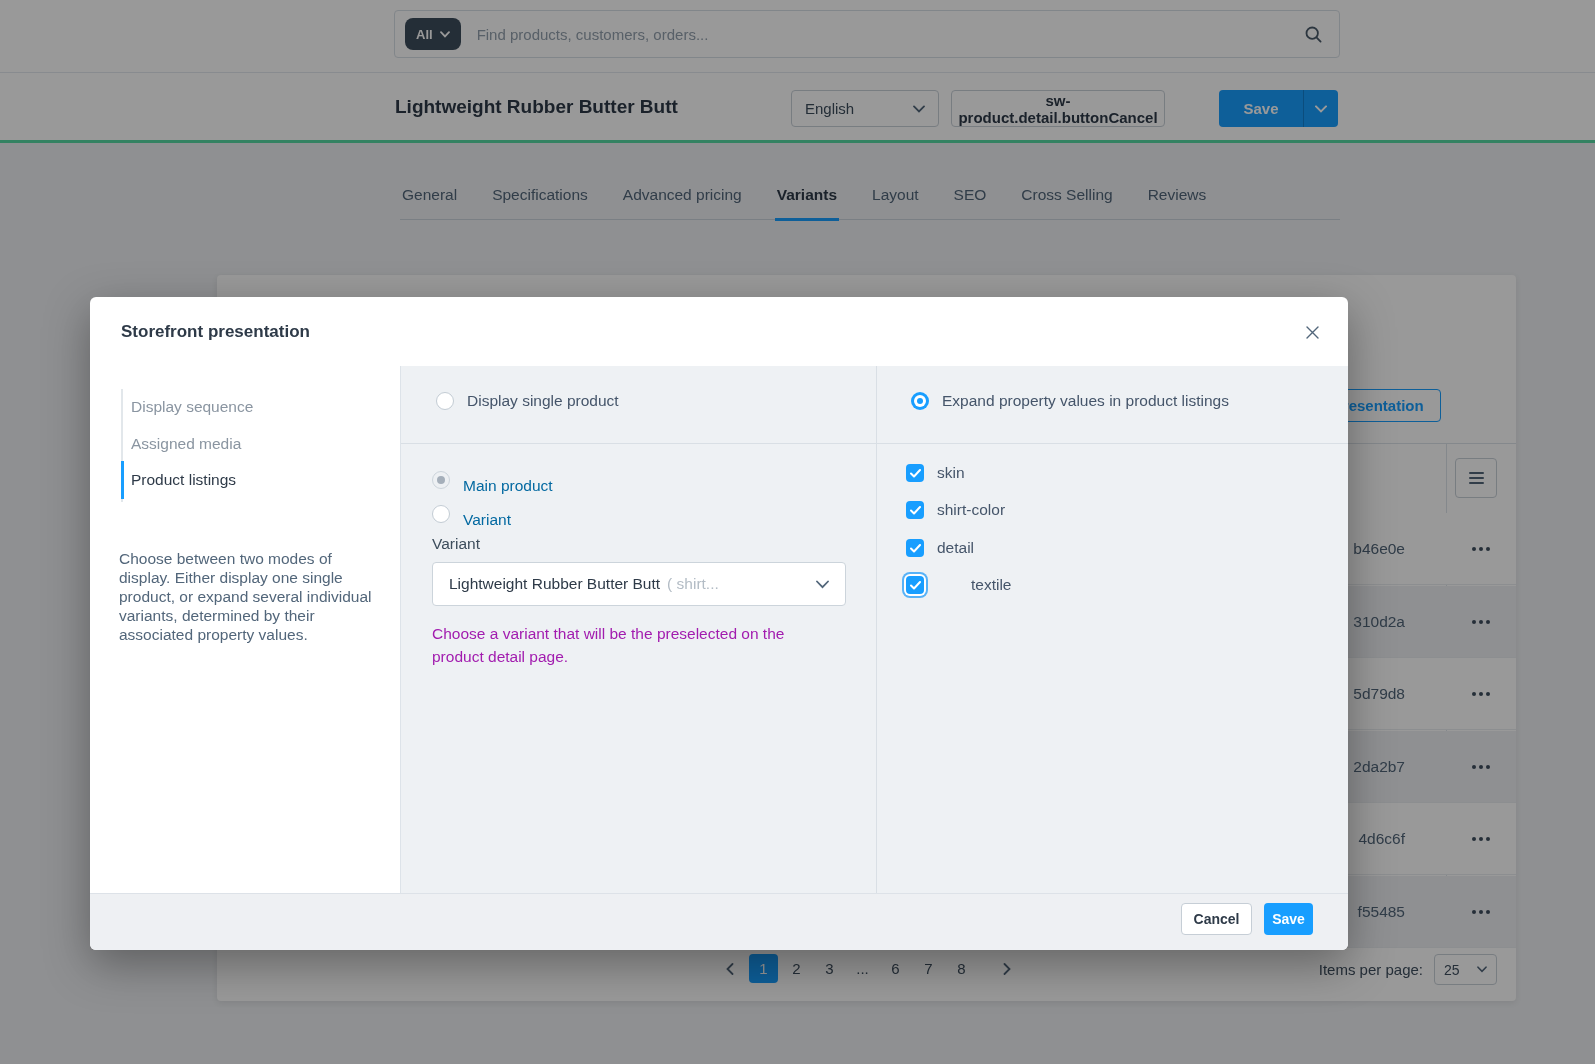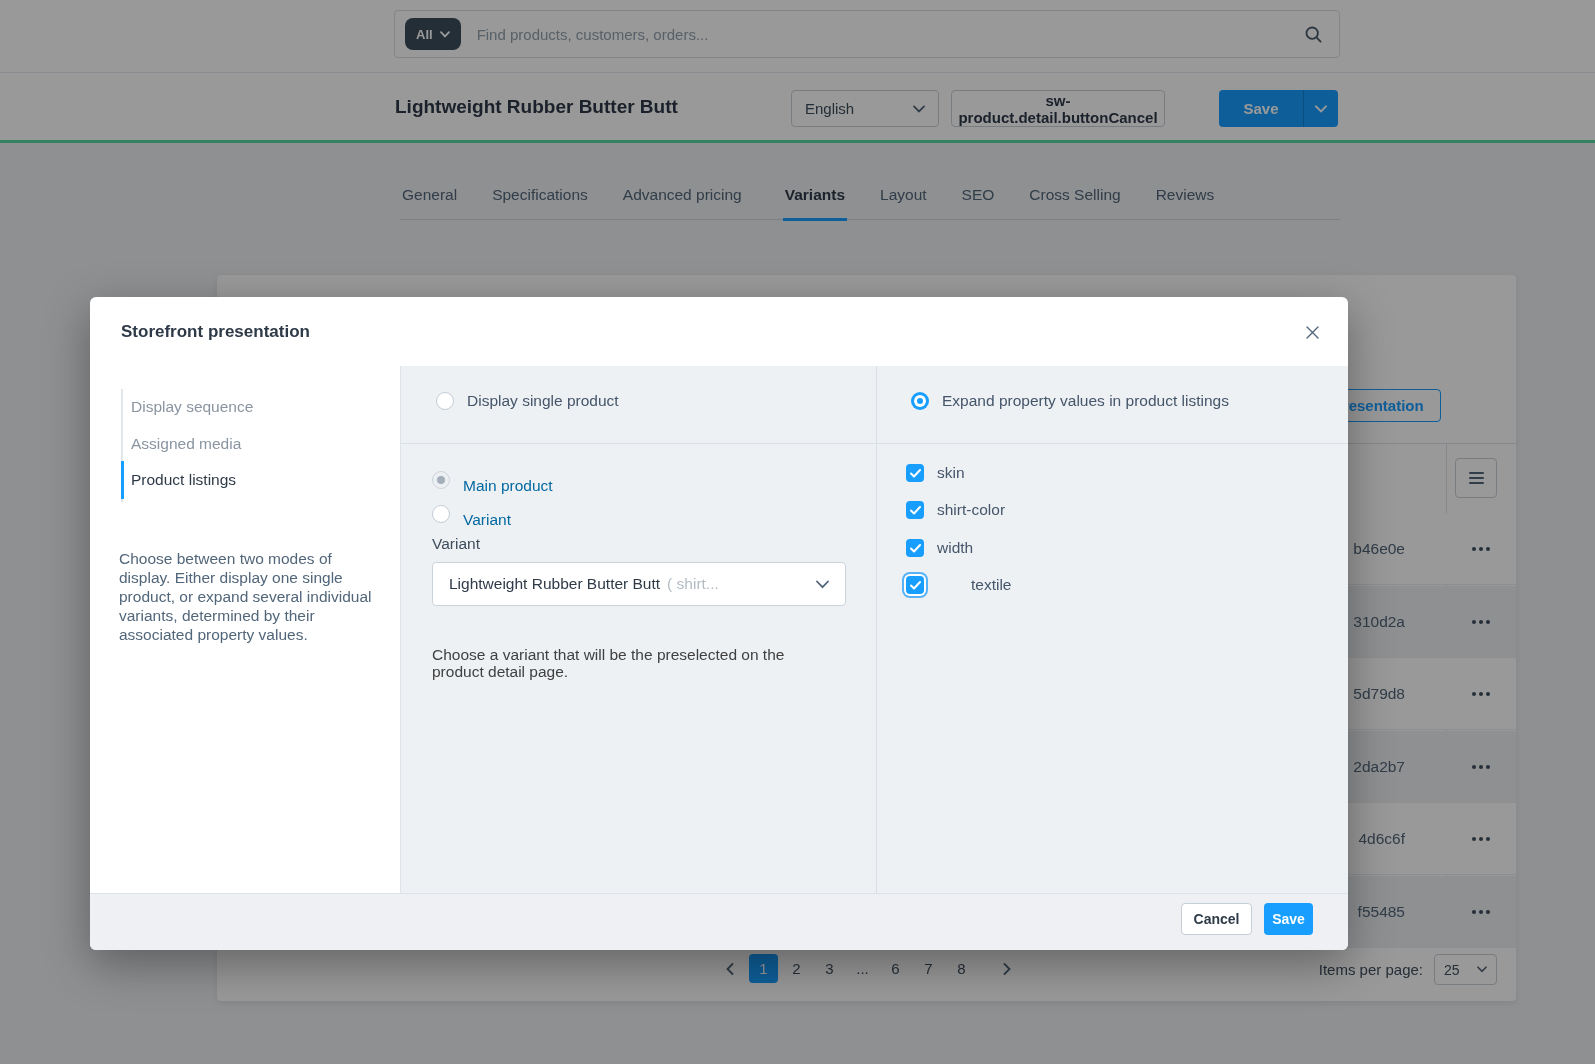--- a/index.html
+++ b/index.html
@@ -18,21 +18,21 @@
   .smartbar { position:absolute; left:0; top:73px; width:100%; height:70px; background:#fff; border-bottom:3px solid #57d9a3; }
   .page-title { position:absolute; left:395px; top:0; height:67px; display:flex; align-items:center; font-size:19px; font-weight:bold; color:#2e3a48; }
   .lang-select { position:absolute; left:791px; top:17px; width:148px; height:37px; background:#fff; border:1px solid #c9d1d8; border-radius:4px; display:flex; align-items:center; justify-content:space-between; padding:0 13px; font-size:15px; color:#3d4d5c; }
   .hdr-cancel { position:absolute; left:951px; top:17px; width:214px; height:37px; background:#fff; border:1px solid #c9d1d8; border-radius:4px; font-size:15px; font-weight:bold; color:#2e3a48; font-family:inherit; }
   .save-split { position:absolute; left:1219px; top:17px; width:119px; height:37px; background:#189eff; border-radius:4px; display:flex; overflow:hidden; }
   .save-main { flex:1; border:none; background:transparent; color:#fff; font-size:15px; font-weight:bold; font-family:inherit; }
   .save-caret { width:35px; border:none; background:transparent; border-left:1px solid rgba(0,0,0,0.18); color:#fff; display:flex; align-items:center; justify-content:center; }
   
   .tabs { position:absolute; left:400px; top:186px; width:940px; display:flex; gap:31px; border-bottom:1px solid #ccd4dc; }
   .tab { padding:0 2px 14px 2px; font-size:15.5px; color:#52667a; white-space:nowrap; }
-  .tab.active { color:#2e3a48; font-weight:bold; border-bottom:3px solid #189eff; margin-bottom:-2px;margin-left:8px; }
+  .tab.active { color:#2e3a48; font-weight:bold; border-bottom:3px solid #189eff; margin-bottom:-2px; }
   
   .card { position:absolute; left:217px; top:275px; width:1299px; height:726px; background:#fff; border-radius:4px; box-shadow:0 2px 6px rgba(0,0,0,0.08); }
   .sf-btn { position:absolute; left:1023px; top:114px; height:33px; padding:0 16px; background:#fff; border:1px solid #189eff; border-radius:4px; color:#189eff; font-size:15px; font-weight:bold; font-family:inherit; }
   .thead-line { position:absolute; left:0; top:168px; width:100%; height:1px; background:#dde3e9; }
   .cols-btn { position:absolute; left:1238px; top:183px; width:42px; height:40px; background:#fff; border:1px solid #c9d1d8; border-radius:4px; display:flex; flex-direction:column; align-items:center; justify-content:center; gap:3px; }
   .cols-btn i { display:block; width:15px; height:2px; background:#52667a; border-radius:1px; }
   .col-divider { position:absolute; left:1229px; top:168px; width:1px; height:505px; background:#dde3e9; }
   .trow { position:absolute; left:0; width:100%; height:72px; border-bottom:1px solid #e9edf1; background:#fff; }
   .trow.striped { background:#eef0f3; }
   .hash { position:absolute; right:111px; top:50%; transform:translateY(-50%); font-size:15.5px; color:#52667a; }
@@ -71,21 +71,21 @@
   .radio.checked::after { content:""; position:absolute; inset:3px; background:#fff; border-radius:50%; }
   .radio.checked::before { content:""; position:absolute; inset:6px; background:#189eff; border-radius:50%; z-index:1; }
   .radio.disabled-checked { background:#edf0f3; border:1px solid #ccd4db; }
   .radio.disabled-checked::after { content:""; position:absolute; inset:4px; background:#a5afba; border-radius:50%; }
   
   .variant-label { position:absolute; left:31px; top:169px; font-size:15.5px; color:#3d4d5c; }
   .variant-select { position:absolute; left:31px; top:196px; width:414px; height:44px; background:#fff; border:1px solid #ccd4db; border-radius:4px; display:flex; align-items:center; padding:0 16px; font-size:15.5px; }
   .vs-value { color:#2e3a48; }
   .vs-suffix { color:#b3bcc5; margin-left:7px; }
   .vs-chevron { margin-left:auto; color:#52667a; display:flex; }
-  .variant-help { position:absolute; left:31px; top:280px; width:400px; font-size:15.5px; line-height:17px; color:#404040; }
+  .variant-help { position:absolute; left:31px; top:256px; width:400px; font-size:15.5px; line-height:23px; color:#a21caf; }
   
   .checkbox { width:18px; height:18px; border-radius:4px; background:#189eff; display:flex; align-items:center; justify-content:center; flex:none; }
   .checkbox.focused { box-shadow:0 0 0 2px #fff, 0 0 0 4px #57b2f7; }
   
   .m-footer { position:absolute; left:0; bottom:0; width:100%; height:57px; background:#eef0f3; border-top:1px solid #dde2e8; }
   .m-cancel { position:absolute; left:1091px; top:9px; width:71px; height:32px; background:#fff; border:1px solid #c6ced6; border-radius:4px; font-size:14px; font-weight:bold; color:#2e3a48; font-family:inherit; }
   .m-save { position:absolute; left:1174px; top:9px; width:49px; height:32px; background:#189eff; border:none; border-radius:4px; font-size:14px; font-weight:bold; color:#fff; font-family:inherit; }
 </style>
 </head>
 <body>
@@ -299,21 +299,21 @@
               </svg>
           </span>
           <span class="opt-label">shirt-color</span>
         </div>
         <div class="opt" style="left:505px; top:173px;">
           <span class="checkbox">
             <svg width="11" height="9" viewBox="0 0 11 9">
                 <path d="M1 4.5 L4 7.5 L10 1" fill="none" stroke="#fff" stroke-width="2" stroke-linecap="round" stroke-linejoin="round"></path>
               </svg>
           </span>
-          <span class="opt-label">width</span>
+          <span class="opt-label">detail</span>
         </div>
         <div class="opt" style="left:505px; top:210px;gap:47px;">
           <span class="checkbox focused">
             <svg width="11" height="9" viewBox="0 0 11 9">
                 <path d="M1 4.5 L4 7.5 L10 1" fill="none" stroke="#fff" stroke-width="2" stroke-linecap="round" stroke-linejoin="round"></path>
               </svg>
           </span>
           <span class="opt-label">textile</span>
         </div>
       </div>

